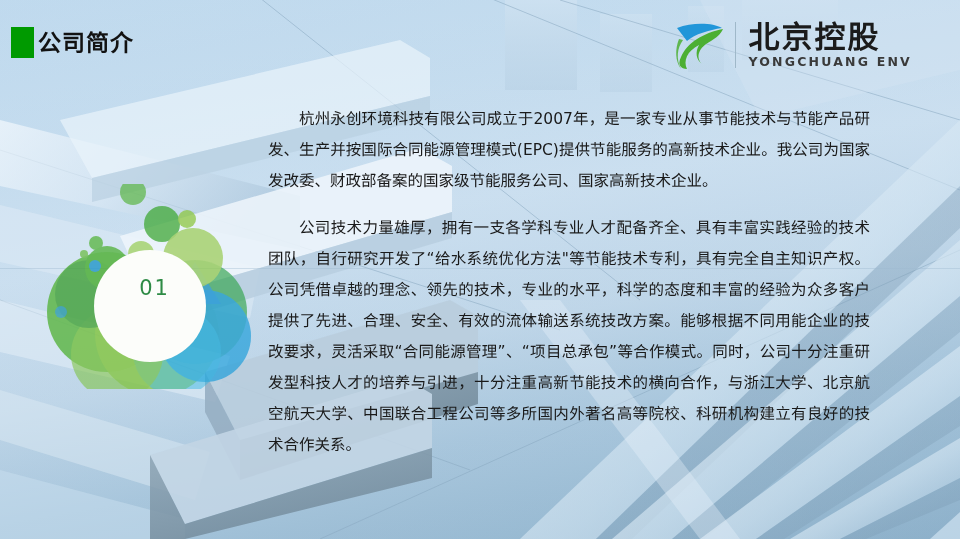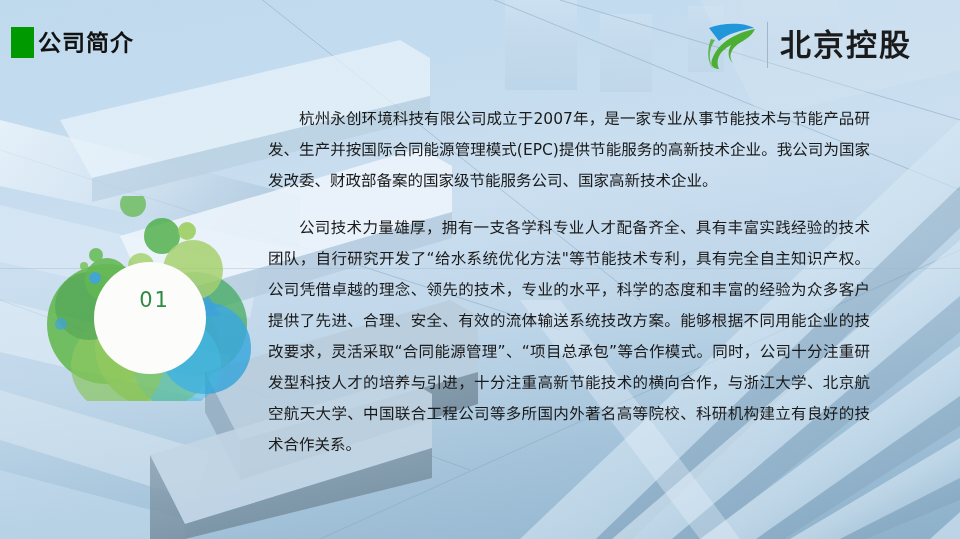--- a/index.html
+++ b/index.html
@@ -39,21 +39,21 @@
   .logo-cn{
     font-size:31px;font-weight:bold;color:#1b1b1b;
     line-height:33px;letter-spacing:2px;white-space:nowrap;
   }
   .logo-en{
     font-size:12.5px;font-weight:bold;color:#3a3a3a;
     letter-spacing:2.2px;line-height:14px;white-space:nowrap;margin-top:1px;
   }
 
   
-  .badge{position:absolute;left:45px;top:196px;width:215px;height:205px;}
+  .badge{position:absolute;left:45px;top:184px;width:215px;height:205px;}
   .badge svg{display:block;width:215px;height:205px;}
   .badge-number{
     position:absolute;left:0;top:0;width:215px;height:205px;
     display:flex;align-items:center;justify-content:center;
     font-size:21px;color:#2e8b45;letter-spacing:2px;
     padding-left:4px;padding-top:2px;
   }
 
   
   .body-copy{
@@ -173,20 +173,21 @@
       <div class="logo-mark">
         <svg viewBox="0 0 56 52">
           <path d="M8 9 C24 3, 44 4, 53 9 C40 11, 26 15, 18 22 Z" fill="#2196d9"></path>
           <path d="M54 10 C34 14, 18 24, 12 38 C8 46, 12 50, 18 50 C14 42, 18 32, 30 26 C26 33, 27 41, 33 45 C26 38, 30 28, 42 22 C47 19, 52 15, 54 10 Z" fill="#4caf33"></path>
           <path d="M10 20 C6 30, 6 42, 12 50 C7 40, 8 29, 14 21 Z" fill="#4caf33" opacity="0.85"></path>
         </svg>
       </div>
       <div class="logo-divider"></div>
       <div class="logo-words">
         <div class="logo-cn">北京控股</div>
+        <div class="logo-en">YONGCHUANG ENV</div>
       </div>
     </div>
   </div>
 
   <div class="badge">
     <svg viewBox="0 0 215 205">
       <g opacity="0.82">
 
         <circle cx="62" cy="128" r="60" fill="#5bb543"></circle>
         <circle cx="112" cy="150" r="62" fill="#8cc63f" opacity="0.9"></circle>

